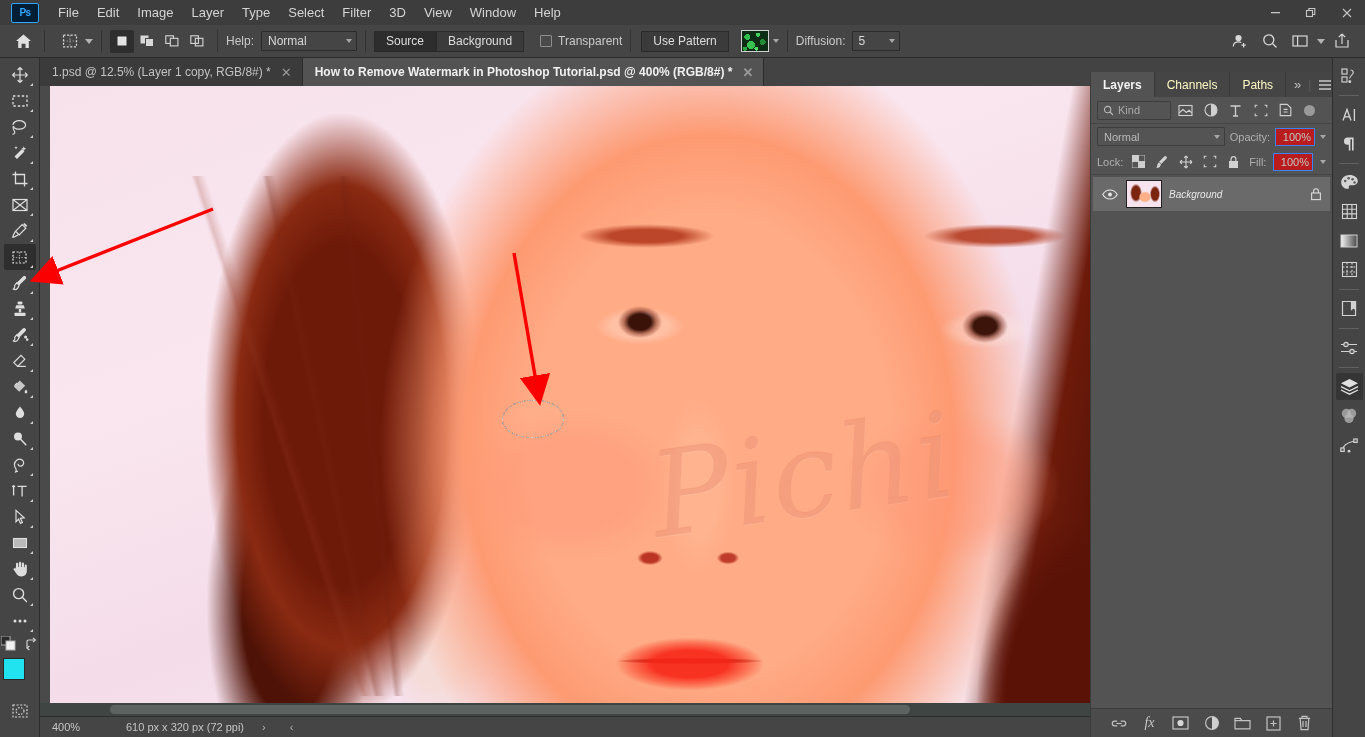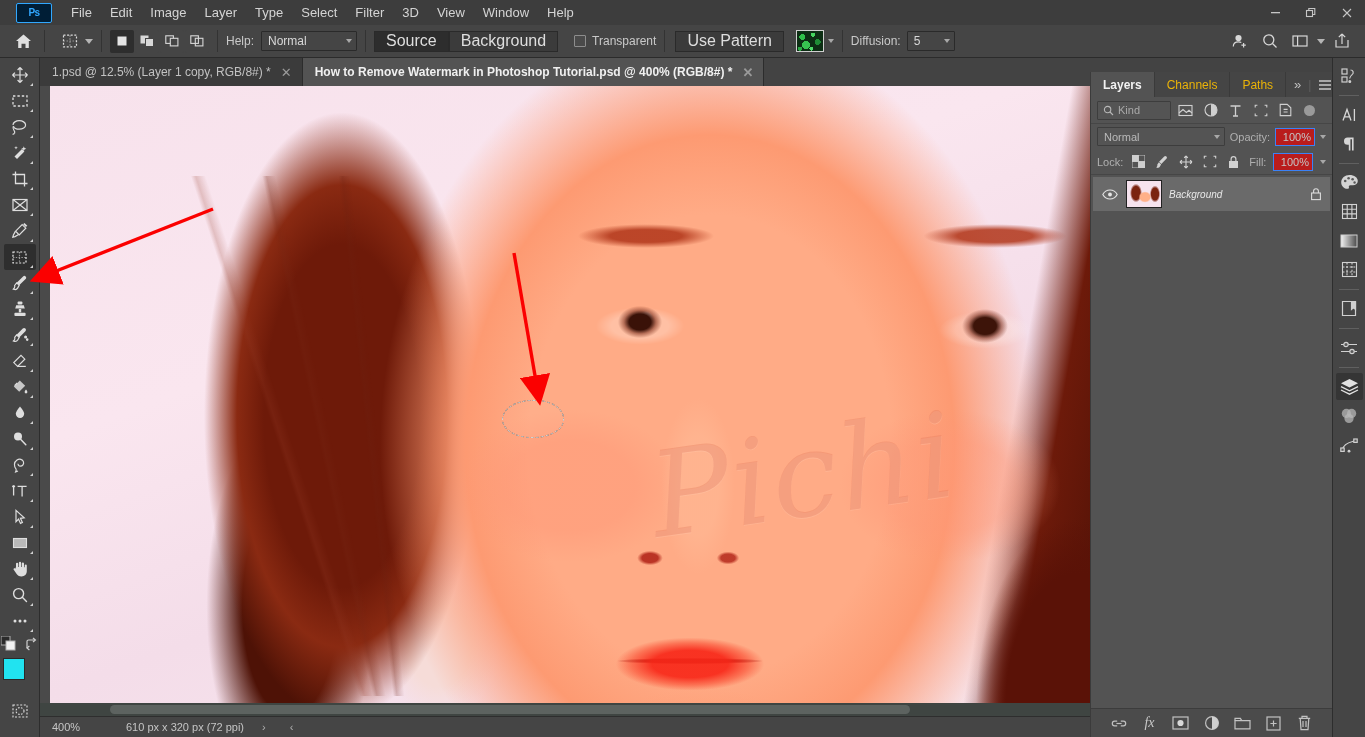--- a/index.html
+++ b/index.html
@@ -15,21 +15,21 @@
   }
   .app { position: relative; width: 1365px; height: 737px; }
 
   
   .menubar {
     position: absolute; top: 0; left: 0; width: 1365px; height: 25px;
     background: #3d3d3d;
     display: flex; align-items: center;
   }
   .ps-logo {
-    width: 36px; height: 20px; margin-left: 16px; margin-right: 10px;
+    width: 28px; height: 20px; margin-left: 11px; margin-right: 10px;
     background: #001e36; border: 1px solid #31a8ff; border-radius: 2px;
     color: #31a8ff; font-size: 10px; font-weight: bold;
     display: flex; align-items: center; justify-content: center;
     letter-spacing: -0.5px;
   }
   .menu-item {
     padding: 0 9px; color: #d4d4d4; font-size: 13px; cursor: default;
     white-space: nowrap;
   }
   .wincontrols { position: absolute; right: 0; top: 0; height: 25px; display: flex; }
@@ -66,21 +66,21 @@
   .sm.active { background: #2e2e2e; }
   .lbl { color: #c9c9c9; font-size: 12px; white-space: nowrap; }
   .combo {
     height: 20px; background: #454545; border: 1px solid #2a2a2a; border-radius: 1px;
     display: flex; align-items: center; justify-content: space-between;
     padding: 0 4px 0 6px; color: #d8d8d8; font-size: 12px;
   }
   .btn-seg {
     height: 21px; background: #3b3b3b; border: 1px solid #2a2a2a;
     display: flex; align-items: center; padding: 0 11px;
-    color: #dedede; font-size: 16px;
+    color: #dedede; font-size: 12px;
   }
   .btn-seg.on { background: #2d2d2d; }
   .chk {
     width: 12px; height: 12px; border: 1px solid #8d8d8d; background: #4a4a4a;
     border-radius: 1px;
   }
   .pattern-sw {
     width: 28px; height: 22px; border: 1px solid #d0d0d0;
     background:
       radial-gradient(circle at 20% 30%, #2fbf4a 0 3px, transparent 3px),
@@ -252,21 +252,21 @@
   .layers-panel {
     position: absolute; top: 72px; right: 33px; width: 242px; height: 665px;
     background: #535353; border-left: 1px solid #3b3b3b;
     display: flex; flex-direction: column;
   }
   .panel-tabs {
     height: 25px; background: #454545; display: flex; align-items: stretch;
   }
   .panel-tab {
     padding: 0 12px; display: flex; align-items: center;
-    font-size: 12px; color: #eab308; border-right: 1px solid #3a3a3a;
+    font-size: 12px; color: #fef9c3; border-right: 1px solid #3a3a3a;
   }
   .panel-tab.active { background: #535353; color: #f2f2f2; font-weight: bold; }
   .panel-tab-sp { flex: 1; background: #454545; }
   .panel-menu { display: flex; align-items: center; gap: 7px; padding: 0 8px; color: #c3c3c3; }
 
   .filter-row {
     height: 27px; display: flex; align-items: center; gap: 4px;
     padding: 0 6px; border-bottom: 1px solid #464646;
   }
   .kind-box {

